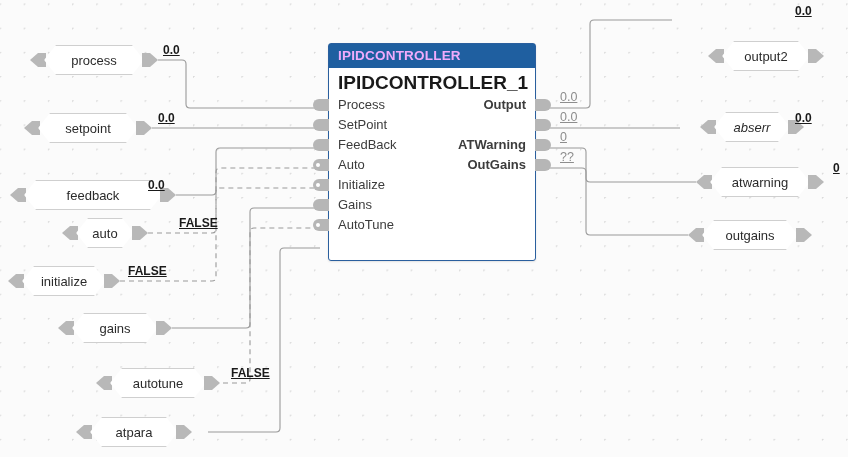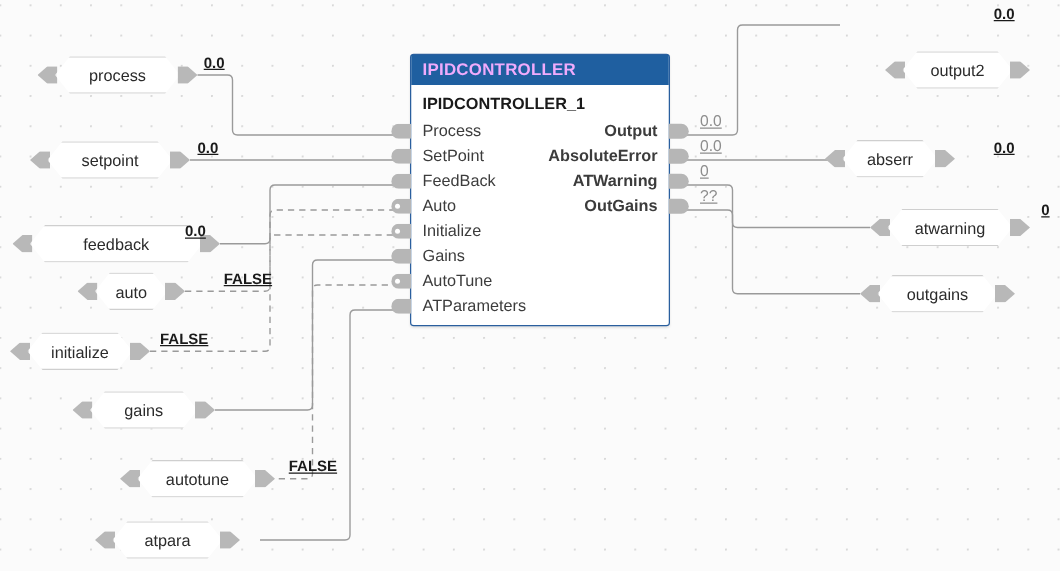--- a/index.html
+++ b/index.html
@@ -36,21 +36,21 @@
     color:#f0abfc;
     font-weight:bold;
     font-size:13.5px;
     letter-spacing:.2px;
     padding:4px 0 5px 9px;
     line-height:15px;
   }
   .fb-instance{
     color:#1a1a1a;
     font-weight:bold;
-    font-size:13px;
+    font-size:19px;
     padding:7px 0 4px 9px;
     line-height:16px;
   }
   .fb-body{position:relative;}
   .pin-row{
     position:relative;
     height:20px;
     line-height:20px;
     font-size:13px;
     color:#3c3c3c;
@@ -234,21 +234,20 @@
         <span class="nub in"></span>
         <span class="pin-in-label">Process</span>
         <span class="nub out"></span>
         <span class="pin-out-label">Output</span>
       </div>
 
       <div class="pin-row">
         <span class="nub in"></span>
         <span class="pin-in-label">SetPoint</span>
         <span class="nub out"></span>
-        <span class="pin-out-label">AbsoluteError</span>
       </div>
 
       <div class="pin-row">
         <span class="nub in"></span>
         <span class="pin-in-label">FeedBack</span>
         <span class="nub out"></span>
         <span class="pin-out-label">ATWarning</span>
       </div>
 
       <div class="pin-row">
@@ -272,41 +271,37 @@
         <span class="pin-in-label">Gains</span>
       </div>
 
       <div class="pin-row">
         <span class="nub in">
             <span class="dot"></span>
           </span>
         <span class="pin-in-label">AutoTune</span>
       </div>
 
-      <div class="pin-row">
-        <span class="nub in"></span>
-        <span class="pin-in-label">ATParameters</span>
-      </div>
 
     </div>
   </div>
 
   <div class="val soft" style="left:560px;top:91px;">0.0</div>
   <div class="val soft" style="left:560px;top:111px;">0.0</div>
   <div class="val soft" style="left:560px;top:131px;">0</div>
   <div class="val soft" style="left:560px;top:151px;">??</div>
 
   <div class="var" style="left:708px;top:5px;width:116px;margin-top:36px;">
     <span class="plug left"></span>
     <span class="hex" style="width:88px;">output2</span>
     <span class="plug right"></span>
   </div>
   <div class="val" style="left:795px;top:5px;">0.0</div>
 
-  <div class="var" style="left:660px;top:112px;width:104px;">
+  <div class="var" style="left:700px;top:112px;width:104px;font-style:italic;">
     <span class="plug left"></span>
     <span class="hex" style="width:76px;">abserr</span>
     <span class="plug right"></span>
   </div>
   <div class="val" style="left:795px;top:112px;">0.0</div>
 
   <div class="var" style="left:696px;top:167px;width:128px;">
     <span class="plug left"></span>
     <span class="hex" style="width:100px;">atwarning</span>
     <span class="plug right"></span>

